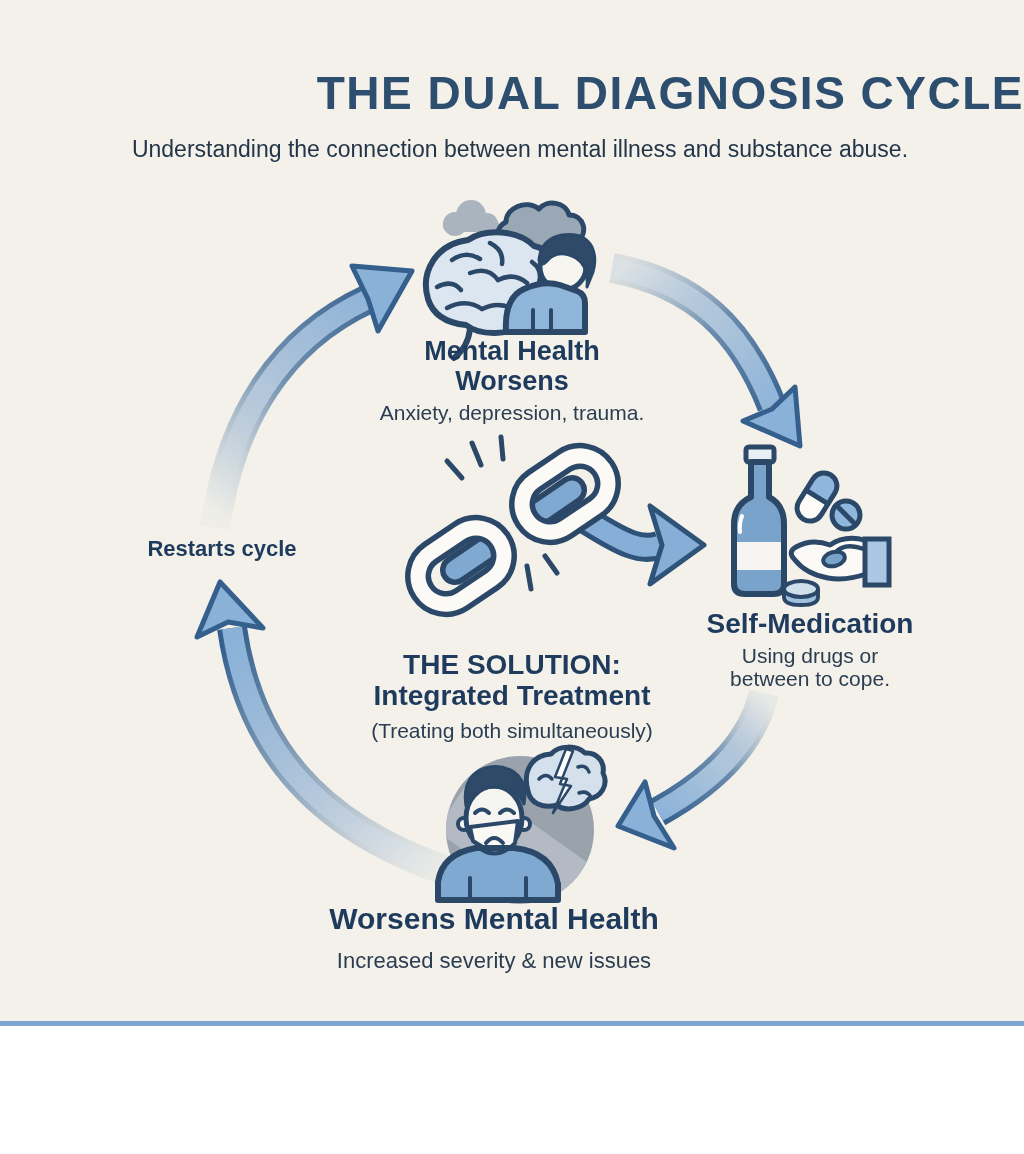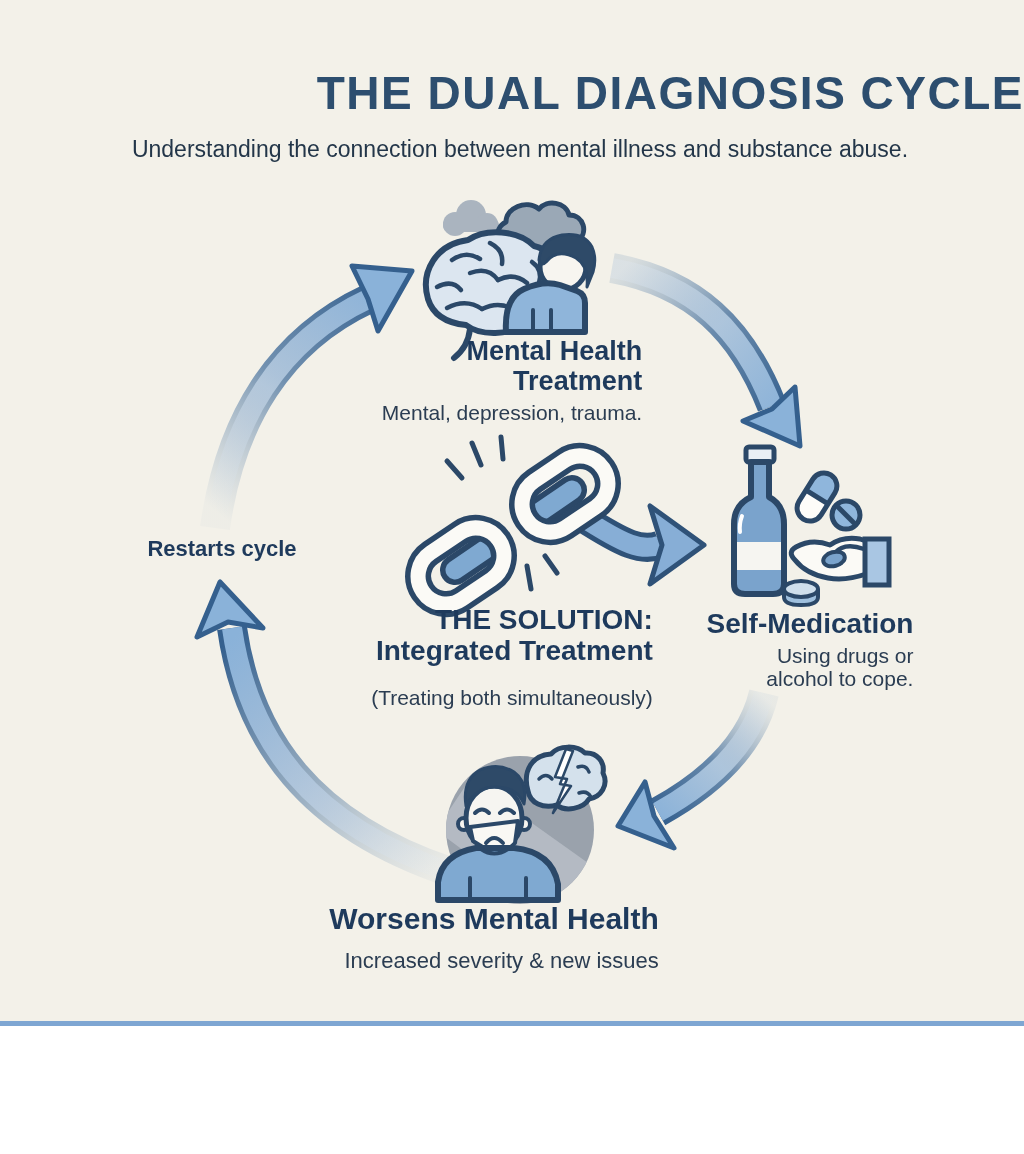--- a/index.html
+++ b/index.html
@@ -11,30 +11,30 @@
   .poster-title{
     position:absolute;top:66px;left:0;width:100%;margin:0;
     text-align:right;font-size:46px;font-weight:700;letter-spacing:1.5px;
     color:#2d4e6f;
   }
   .poster-subtitle{
     position:absolute;top:128px;left:0;width:100%;margin:8px;
     text-align:center;font-size:23px;font-weight:400;color:#233649;
   }
   .diagram-svg{position:absolute;left:0;top:0;width:1024px;height:1154px;}
-  .label-block{position:absolute;transform:translateX(-50%);text-align:right;white-space:nowrap;}
+  .label-block{position:absolute;transform:translateX(-50%);text-align:center;white-space:nowrap;}
   .node-title{font-weight:700;color:#1e3a5c;font-size:27px;line-height:30px;}
   .node-desc{color:#2b3d52;font-size:21px;line-height:23px;margin-top:5px;}
   .top-label{left:512px;top:336px;}
   .right-label{left:810px;top:609px;}
   .right-label .node-title{font-size:28px;}
   .right-label .node-desc{}
-  .center-label{left:512px;top:604px;}
+  .center-label{left:512px;top:649px;}
   .center-label .node-title{font-size:28px;line-height:31px;}
-  .center-label .node-desc{margin-top:20px;}
+  .center-label .node-desc{margin-top:8px;}
   .bottom-label{left:494px;top:902px;}
   .bottom-label .node-title{font-size:30px;line-height:33px;}
   .bottom-label .node-desc{font-size:22px;margin-top:14px;}
   .restarts-label{
     position:absolute;left:222px;top:536px;transform:translateX(-50%);
     font-weight:700;color:#1e3a5c;font-size:22px;white-space:nowrap;
   }
   .footer-divider{position:absolute;left:0;top:1021px;width:100%;height:5px;background:#7ea6d2;}
   .footer-area{position:absolute;left:0;top:1026px;width:100%;height:128px;background:#ffffff;}
 </style>
@@ -233,28 +233,28 @@
         <g stroke="#2b4868" stroke-width="4" stroke-linecap="round">
           <line x1="470" y1="878" x2="470" y2="898"></line>
           <line x1="526" y1="878" x2="526" y2="898"></line>
         </g>
       </g>
     </g>
   </svg>
 
   <div class="label-block top-label">
     <div class="node-title">Mental Health</div>
-    <div class="node-title">Treatment</div>
-    <div class="node-desc">Mental, depression, trauma.</div>
+    <div class="node-title">Worsens</div>
+    <div class="node-desc">Anxiety, depression, trauma.</div>
   </div>
 
   <div class="label-block right-label">
     <div class="node-title">Self-Medication</div>
     <div class="node-desc">Using drugs or</div>
-    <div class="node-desc" style="margin-top:0;">alcohol to cope.</div>
+    <div class="node-desc" style="margin-top:0;">between to cope.</div>
   </div>
 
   <div class="label-block center-label">
     <div class="node-title">THE SOLUTION:</div>
     <div class="node-title">Integrated Treatment</div>
     <div class="node-desc">(Treating both simultaneously)</div>
   </div>
 
   <div class="label-block bottom-label">
     <div class="node-title">Worsens Mental Health</div>

